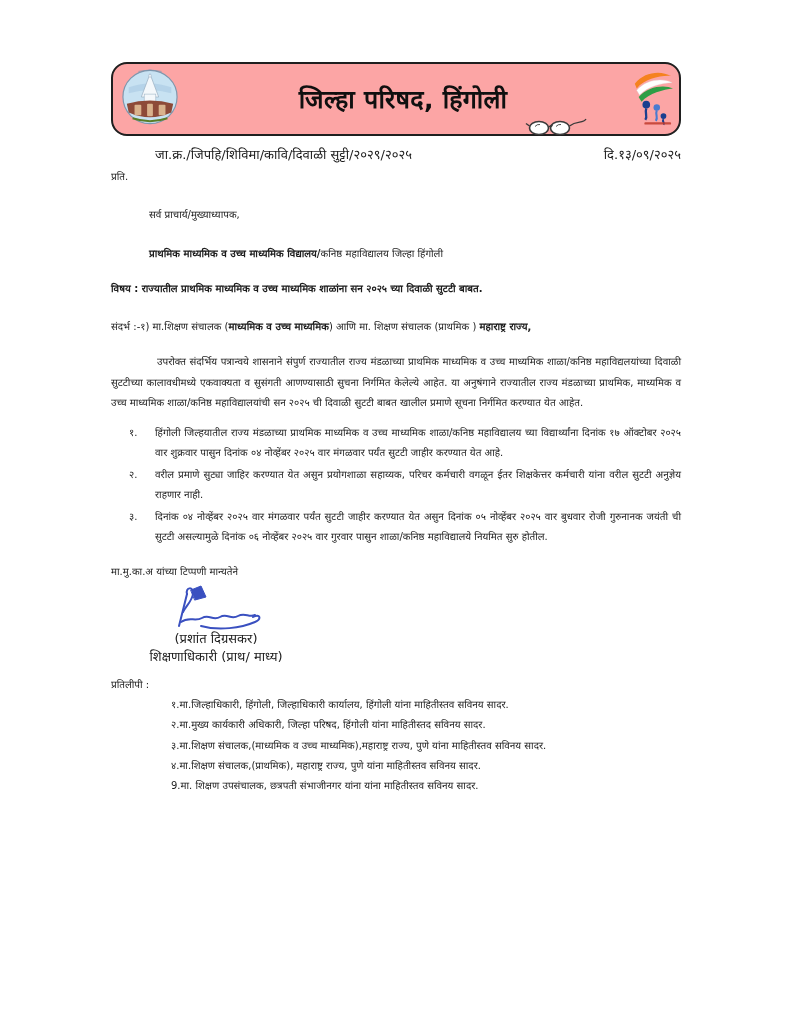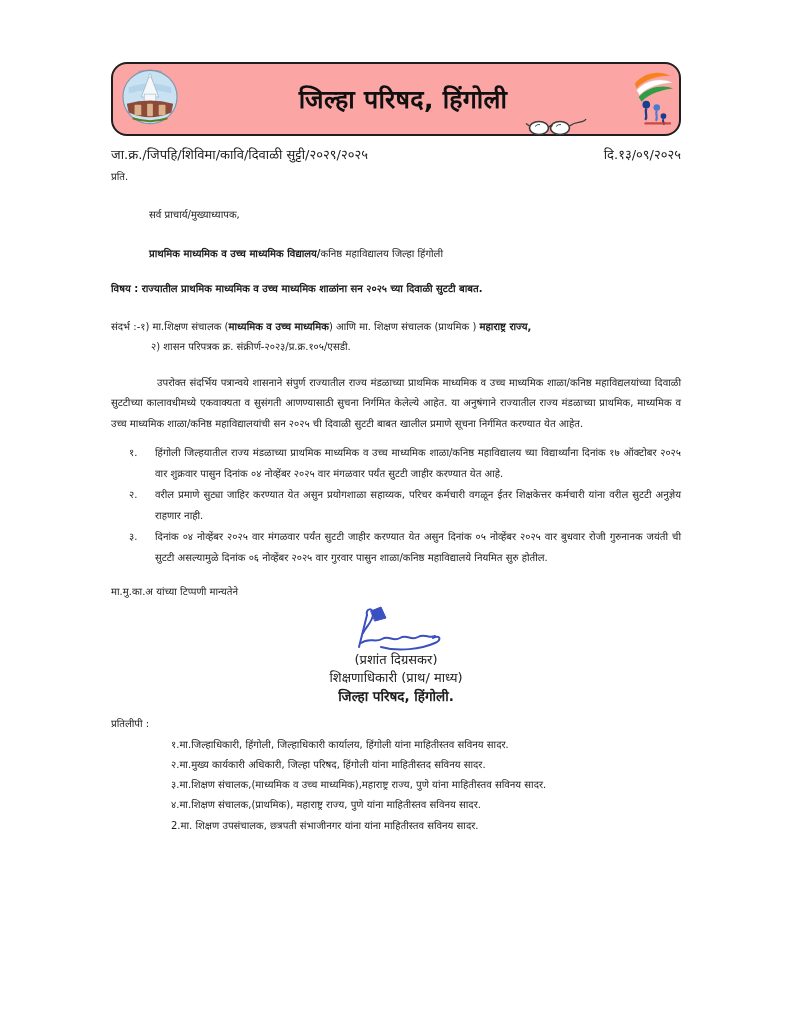--- a/index.html
+++ b/index.html
@@ -23,35 +23,35 @@
   .contact {
     flex:0 0 auto; font-family:"Liberation Serif", serif; font-weight:bold;
     color:#7a1d12; font-size:10.5px; line-height:13.5px; text-align:right; white-space:nowrap;
   }
   .logo-right { flex:0 0 auto; margin-left:2px; }
   .glasses { position:absolute; right:92px; bottom:-9px; }
 
   
   .t { font-size:10px; line-height:20.5px; }
   .bold { font-weight:bold; }
-  .ref-row { display:flex; justify-content:space-between; margin-top:9px; font-size:13px; }
+  .ref-row { display:flex; justify-content:space-between; margin-top:9px; font-size:13px;margin-left:44px; }
   .to-label { margin-top:1px; }
   .indent1 { margin-left:38px;margin-top:18px; }
   .subject { margin-top:15px; font-weight:bold; }
   .refs { margin-top:17px; }
   .refs .l2 { margin-left:47px; }
   .refs .l3 { margin-left:40px; }
   .body-para { margin-top:15px; text-align:justify; text-indent:46px; }
   .points { margin-top:9px; padding-left:18px; }
   .point { display:flex; gap:8px; margin-top:1px; }
   .point .num { flex:0 0 18px; }
   .point .ptx { flex:1 1 auto; text-align:justify; }
   .approval { margin-top:14px; }
 
-  .sign-wrap { display:flex; justify-content:center; margin-top:2px; }
+  .sign-wrap { display:flex; justify-content:flex-start; margin-top:2px; }
   .sign-block { width:210px; text-align:center; }
   .sign-svg { display:block; margin:0 auto; }
   .sign-name { font-size:13px; line-height:18px; }
   .sign-desig { font-size:13px; line-height:18.5px; }
   .sign-org { font-size:13.5px; line-height:19px; font-weight:bold; }
 
   .copies { margin-top:8px; }
   .copies .item { margin-left:60px; line-height:20.3px; }
 </style>
 </head>
@@ -116,21 +116,20 @@
     </div>
 
     <div class="t to-label">प्रति.</div>
     <div class="t indent1">सर्व प्राचार्य/मुख्याध्यापक,</div>
     <div class="t indent1"><span class="bold">प्राथमिक माध्यमिक व उच्च माध्यमिक विद्यालय/</span><span>कनिष्ठ महाविद्यालय जिल्हा हिंगोली</span></div>
 
     <div class="t subject">विषय : राज्यातील प्राथमिक माध्यमिक व उच्च माध्यमिक शाळांना सन २०२५ च्या दिवाळी सुटटी बाबत.</div>
 
     <div class="refs t">
       <div><span>संदर्भ :-१) मा.शिक्षण संचालक (</span><span class="bold">माध्यमिक व उच्च माध्यमिक</span><span>) आणि मा. शिक्षण संचालक (प्राथमिक ) </span><span class="bold">महाराष्ट्र राज्य,</span></div>
-      <div class="l3">२) शासन परिपत्रक क्र. संक्रीर्ण-२०२३/प्र.क्र.१०५/एसडी.</div>
     </div>
 
     <div class="t body-para">उपरोक्त संदर्भिय पत्रान्वये शासनाने संपुर्ण राज्यातील राज्य मंडळाच्या प्राथमिक माध्यमिक व उच्च माध्यमिक शाळा/कनिष्ठ महाविद्यलयांच्या दिवाळी सुटटीच्या कालावधीमध्ये एकवाक्यता व सुसंगती आणण्यासाठी सुचना निर्गमित केलेल्ये आहेत. या अनुषंगाने राज्यातील राज्य मंडळाच्या प्राथमिक, माध्यमिक व उच्च माध्यमिक शाळा/कनिष्ठ महाविद्यालयांची सन २०२५ ची दिवाळी सुटटी बाबत खालील प्रमाणे सूचना निर्गमित करण्यात येत आहेत.</div>
 
     <div class="points">
       <div class="point t">
         <span class="num">१.</span>
         <span class="ptx">हिंगोली जिल्हयातील राज्य मंडळाच्या प्राथमिक माध्यमिक व उच्च माध्यमिक शाळा/कनिष्ठ महाविद्यालय च्या विद्यार्थ्यांना दिनांक १७ ऑक्टोबर २०२५ वार शुक्रवार पासुन दिनांक ०४ नोव्हेंबर २०२५ वार मंगळवार पर्यंत सुटटी जाहीर करण्यात येत आहे.</span>
       </div>
       <div class="point t">
@@ -151,27 +150,26 @@
           <g fill="none" stroke="#3a50c0" stroke-width="2" stroke-linecap="round">
             <path d="M18,42 L26,10"></path>
             <path d="M26,10 C24,3 33,2 32,10 C31,17 25,22 22,28"></path>
             <path d="M30,6 L40,2 L45,13 L34,16 Z" fill="#3a50c0" stroke-width="1"></path>
             <path d="M20,38 C28,32 34,38 41,34 C48,30 52,37 59,33 C66,29 70,36 77,32 C84,28 88,34 94,31"></path>
             <path d="M40,42 C58,47 80,44 94,38 C101,35 99,29 92,33"></path>
           </g>
         </svg>
         <div class="sign-name">(प्रशांत दिग्रसकर)</div>
         <div class="sign-desig">शिक्षणाधिकारी (प्राथ/ माध्य)</div>
-        <div class="sign-org">जिल्हा परिषद, हिंगोली.</div>
       </div>
     </div>
 
     <div class="copies t">
       <div>प्रतिलीपी :</div>
       <div class="item">१.मा.जिल्हाधिकारी, हिंगोली, जिल्हाधिकारी कार्यालय, हिंगोली यांना माहितीस्तव सविनय सादर.</div>
       <div class="item">२.मा.मुख्य कार्यकारी अधिकारी, जिल्हा परिषद, हिंगोली यांना माहितीस्तद सविनय सादर.</div>
       <div class="item">३.मा.शिक्षण संचालक,(माध्यमिक व उच्च माध्यमिक),महाराष्ट्र राज्य, पुणे यांना माहितीस्तव सविनय सादर.</div>
       <div class="item">४.मा.शिक्षण संचालक,(प्राथमिक), महाराष्ट्र राज्य, पुणे यांना माहितीस्तव सविनय सादर.</div>
-      <div class="item">2.मा. शिक्षण उपसंचालक, छत्रपती संभाजीनगर यांना यांना माहितीस्तव सविनय सादर.</div>
+      <div class="item">9.मा. शिक्षण उपसंचालक, छत्रपती संभाजीनगर यांना यांना माहितीस्तव सविनय सादर.</div>
     </div>
 
   </div>
 </div>
 
 </body></html>

